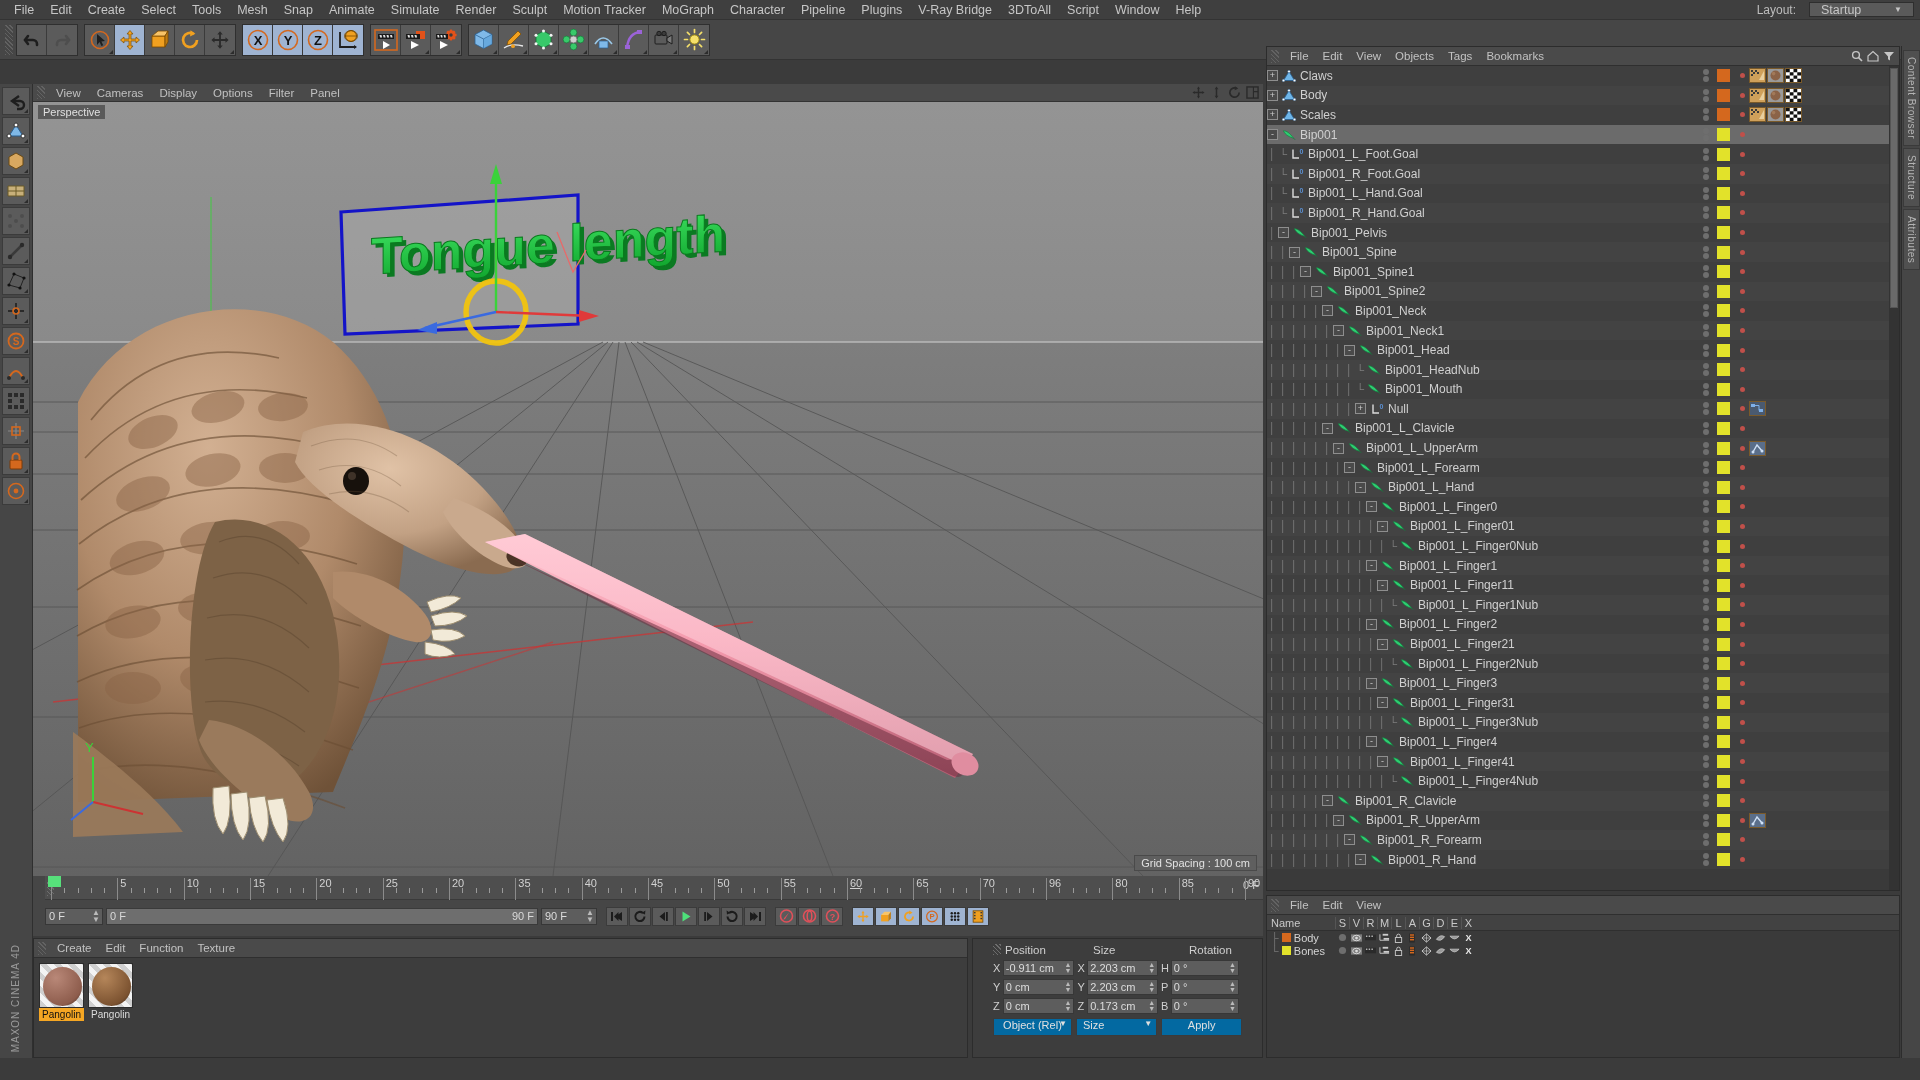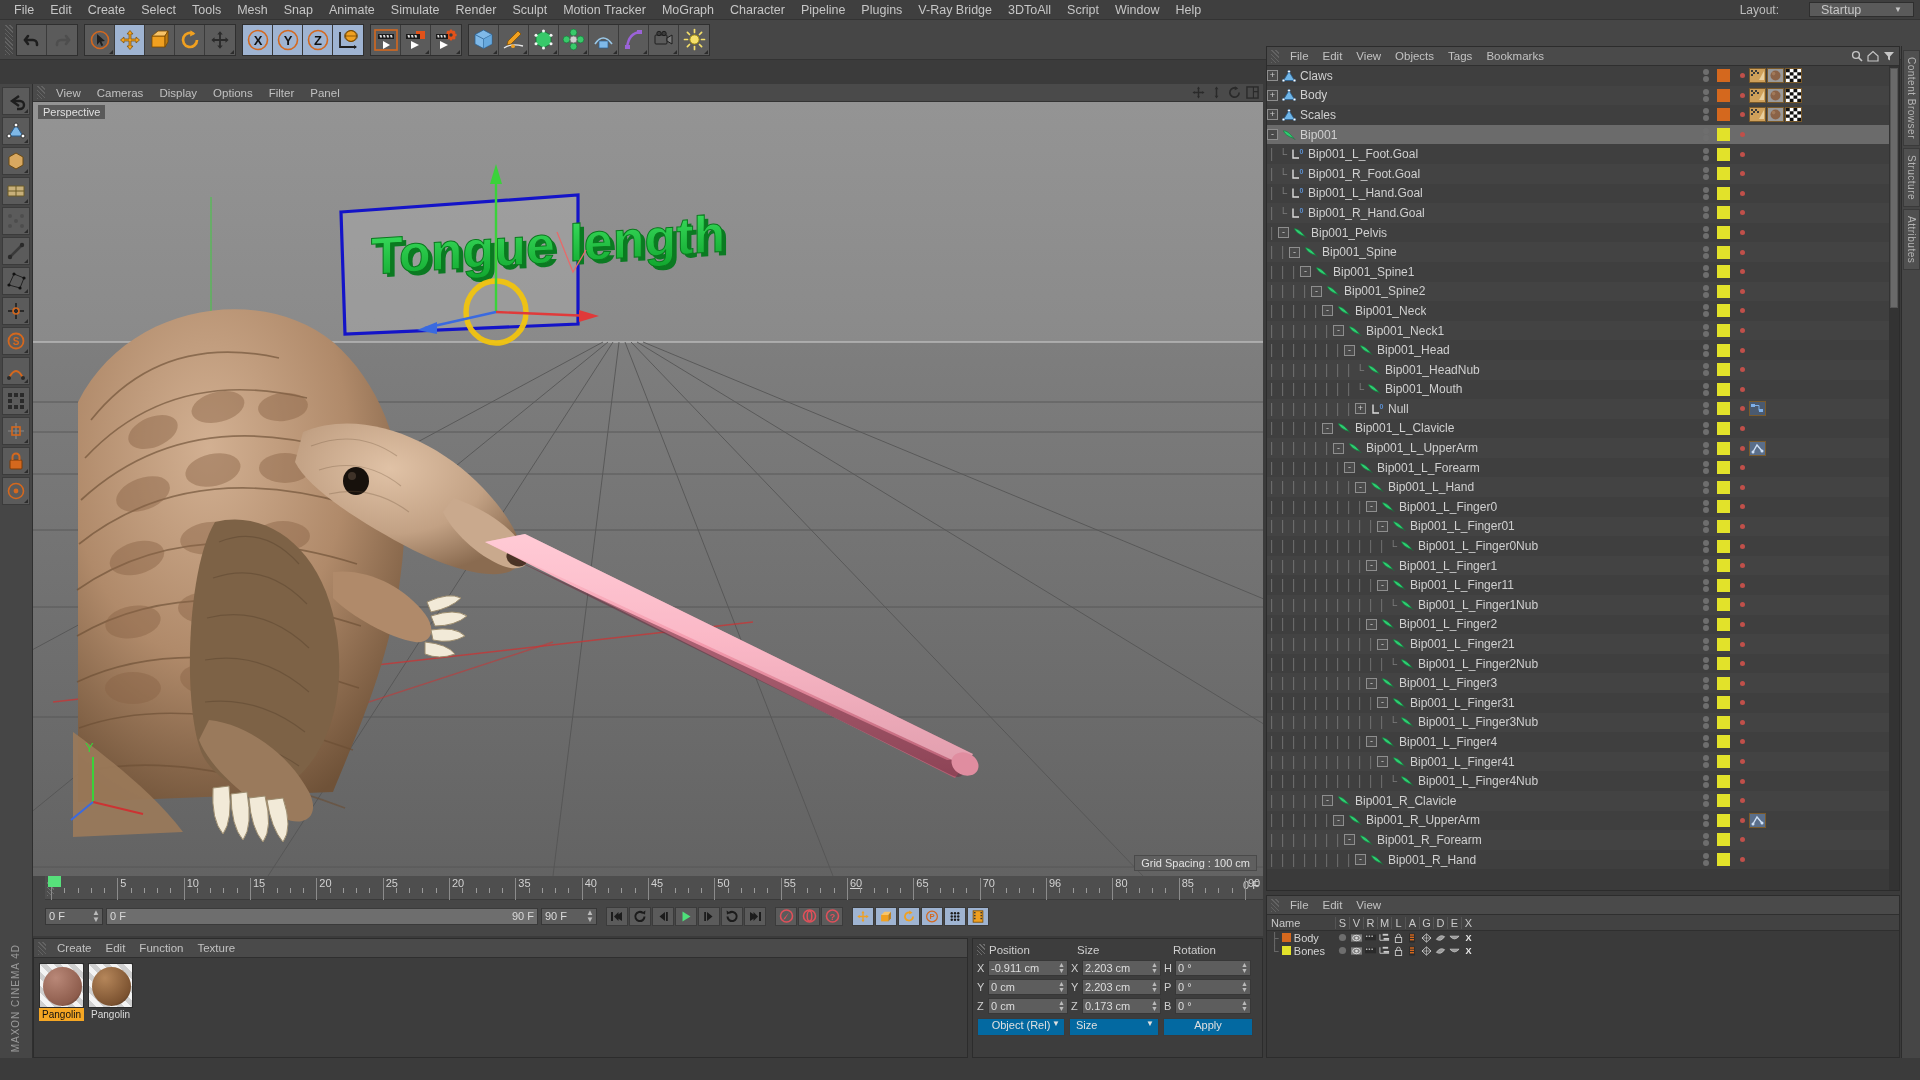--- a/index.html
+++ b/index.html
@@ -25,21 +25,21 @@
   .winbtns{ margin-left:auto; display:flex; height:24px; }
   .winbtns div{ width:45px; height:24px; display:flex; align-items:center;
     justify-content:center; color:#e8e8e8; font-size:13px; }
 
   
   .menubar{
     height:20px; background:#3f3f3f; display:flex; align-items:center;
     padding-left:6px; border-bottom:1px solid #333;
   }
   .menubar span{ padding:0 8px; font-size:12.5px; color:#c6c6c6; line-height:20px; white-space:nowrap;}
-  .layoutbox{ margin-left:auto; display:flex; align-items:center; padding-right:6px; gap:22px;}
+  .layoutbox{ margin-left:auto; display:flex; align-items:center; padding-right:6px; gap:5px;}
   .layoutbox .lbl{ color:#bdbdbd; font-size:12px; }
   .layout-sel{
     width:105px;height:15px;background:#5a5a5a;border:1px solid #2e2e2e;
     font-size:11px;color:#d8d8d8;display:flex;align-items:center;padding:0 3px;position:relative;
   }
   .layout-sel .arw{ position:absolute; right:3px; font-size:8px; }
 
   
   .toolbar{
     height:40px;background:#464646;display:flex;align-items:center;
@@ -147,21 +147,21 @@
   .mat-area{ flex:1;display:flex;gap:4px;padding:5px;background:#3d3d3d;}
   .mat{ width:45px; }
   .mat .sw{ width:45px;height:45px;border:1px solid #2c2c2c;
     background:repeating-linear-gradient(45deg,#cfcfcf 0 5px,#f3f3f3 5px 10px);position:relative;overflow:hidden;}
   .mat .ball{ position:absolute;left:3px;top:3px;width:39px;height:39px;border-radius:50%; }
   .mat .nm{ font-size:10px;text-align:center;color:#dcdcdc;padding:1px 0;white-space:nowrap;overflow:hidden;}
   .mat .nm.sel{ background:#f5a623;color:#101010; }
 
   
   .coords{ position:absolute; left:972px; top:938px; width:291px; height:120px;
-    background:#3d3d3d;border:1px solid #2c2c2c;padding:3px 4px;}
+    background:#3d3d3d;border:1px solid #2c2c2c;padding:3px 20px;}
   .co-hdr{ display:flex;align-items:center;font-size:11.5px;color:#cfcfcf;height:15px;}
   .co-hdr .g{ width:8px;height:11px;margin-right:4px;
     background:repeating-linear-gradient(45deg,#6d6d6d 0 1px,transparent 1px 3px);}
   .co-hdr .c1{ width:88px; } .co-hdr .c2{ width:96px; }
   .co-row{ display:flex;align-items:center;gap:0;height:17px;margin-top:2px; }
   .co-lbl{ width:11px;font-size:11px;color:#cfcfcf;text-align:left; }
   .co-in{ height:16px;background:#5d5d5d;border:1px solid #373737;font-size:11px;color:#ddd;
     display:flex;align-items:center;padding:0 2px;position:relative;margin-right:3px;}
   .co-in .spin{ position:absolute;right:2px;font-size:7px;color:#bbb;line-height:6px;text-align:center;}
   .co-btns{ display:flex;gap:4px;margin-top:4px; }

